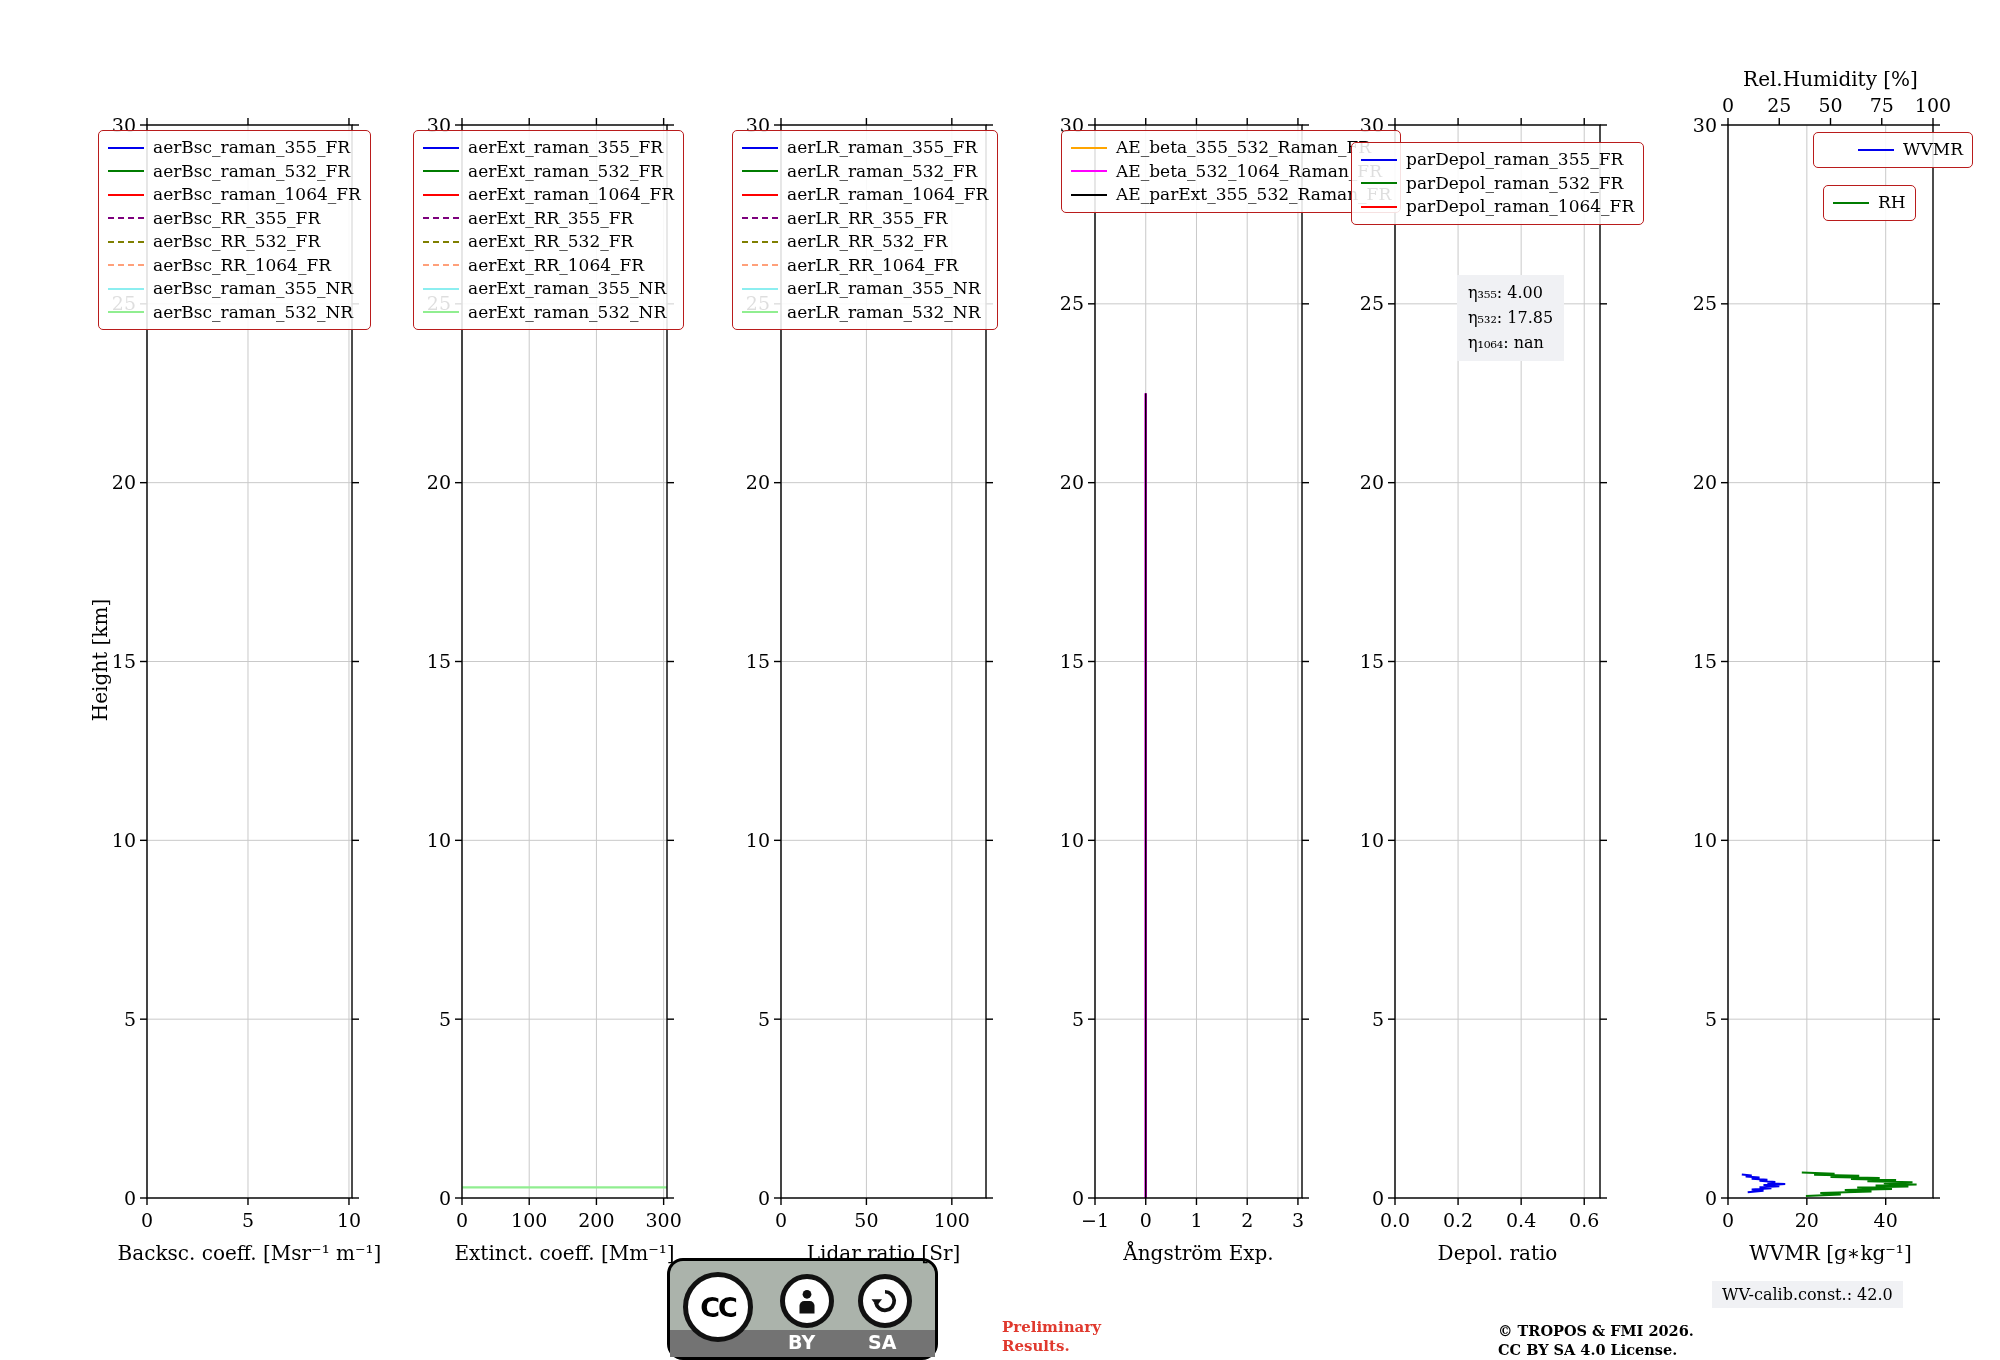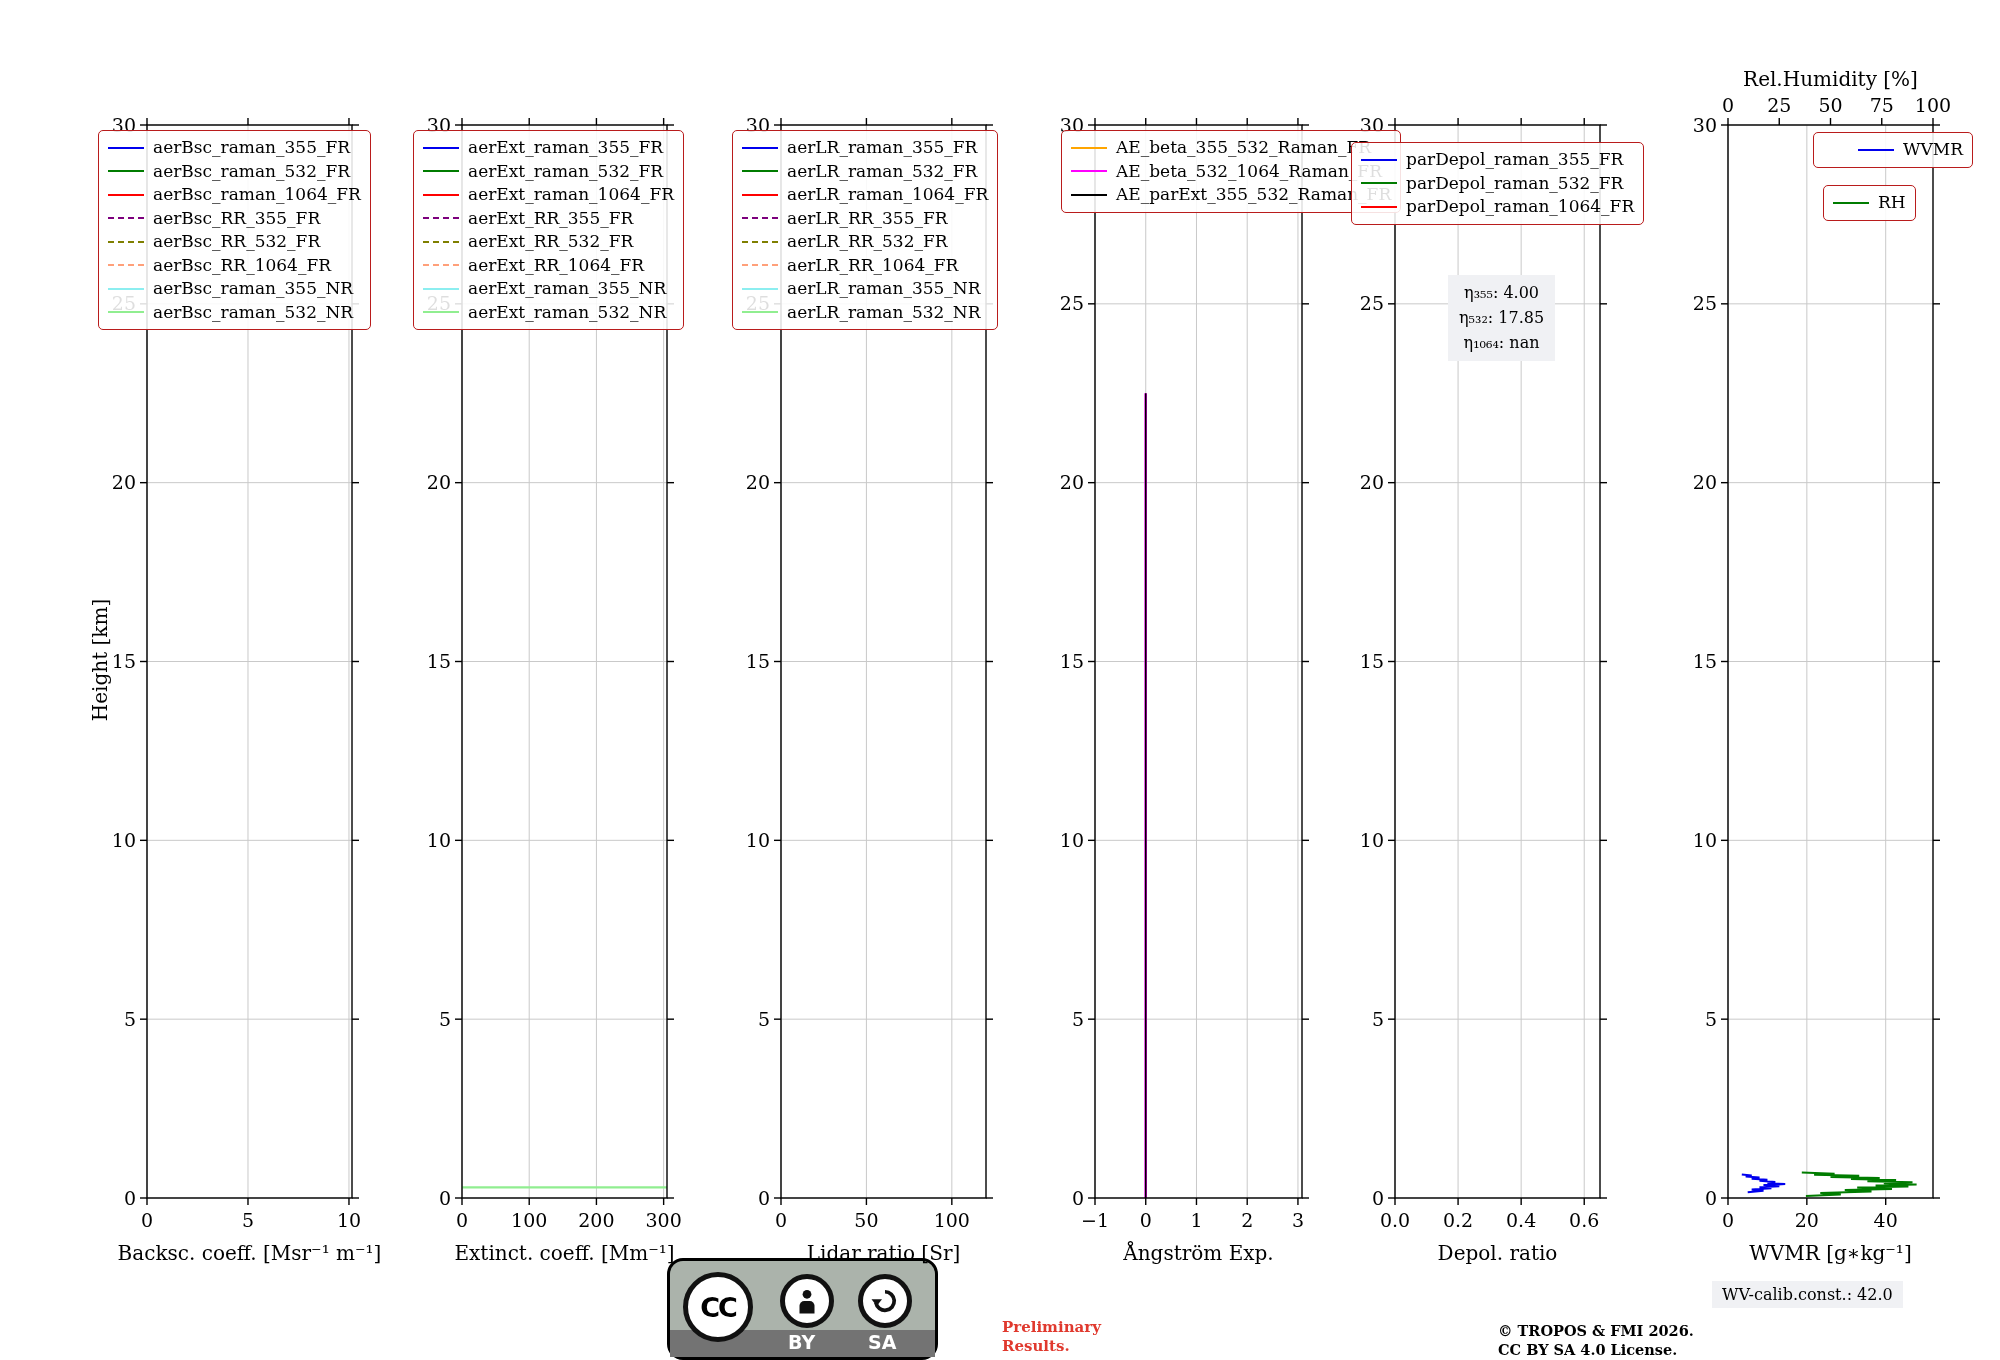--- a/index.html
+++ b/index.html
@@ -411,21 +411,21 @@
         </div>
         <div class="lg-row">
           <span class="lg-line" style="border-top-style: solid; border-top-color: rgb(0, 124, 0);"></span>
           <span class="lg-label">parDepol_raman_532_FR</span>
         </div>
         <div class="lg-row">
           <span class="lg-line" style="border-top-style: solid; border-top-color: rgb(255, 0, 0);"></span>
           <span class="lg-label">parDepol_raman_1064_FR</span>
         </div>
       </div>
-      <div class="annot" style="left: 53px; top: 150px; text-align: center;">
+      <div class="annot" style="left: 62px; top: 150px;">
         <div>η₃₅₅: 4.00</div>
         <div>η₅₃₂: 17.85</div>
         <div>η₁₀₆₄: nan</div>
       </div>
     </div>
   <div class="panel" style="left:1728px;width:205px;">
       <svg width="279" height="1221" style="position: absolute; left: -58px; top: -70px; overflow: visible; z-index: 1;">
         <line x1="58" y1="70" x2="58" y2="1143" stroke="#c9c9c9" stroke-width="1"></line>
         <line x1="136.84615384615387" y1="70" x2="136.84615384615387" y2="1143" stroke="#c9c9c9" stroke-width="1"></line>
         <line x1="215.6923076923077" y1="70" x2="215.6923076923077" y2="1143" stroke="#c9c9c9" stroke-width="1"></line>

